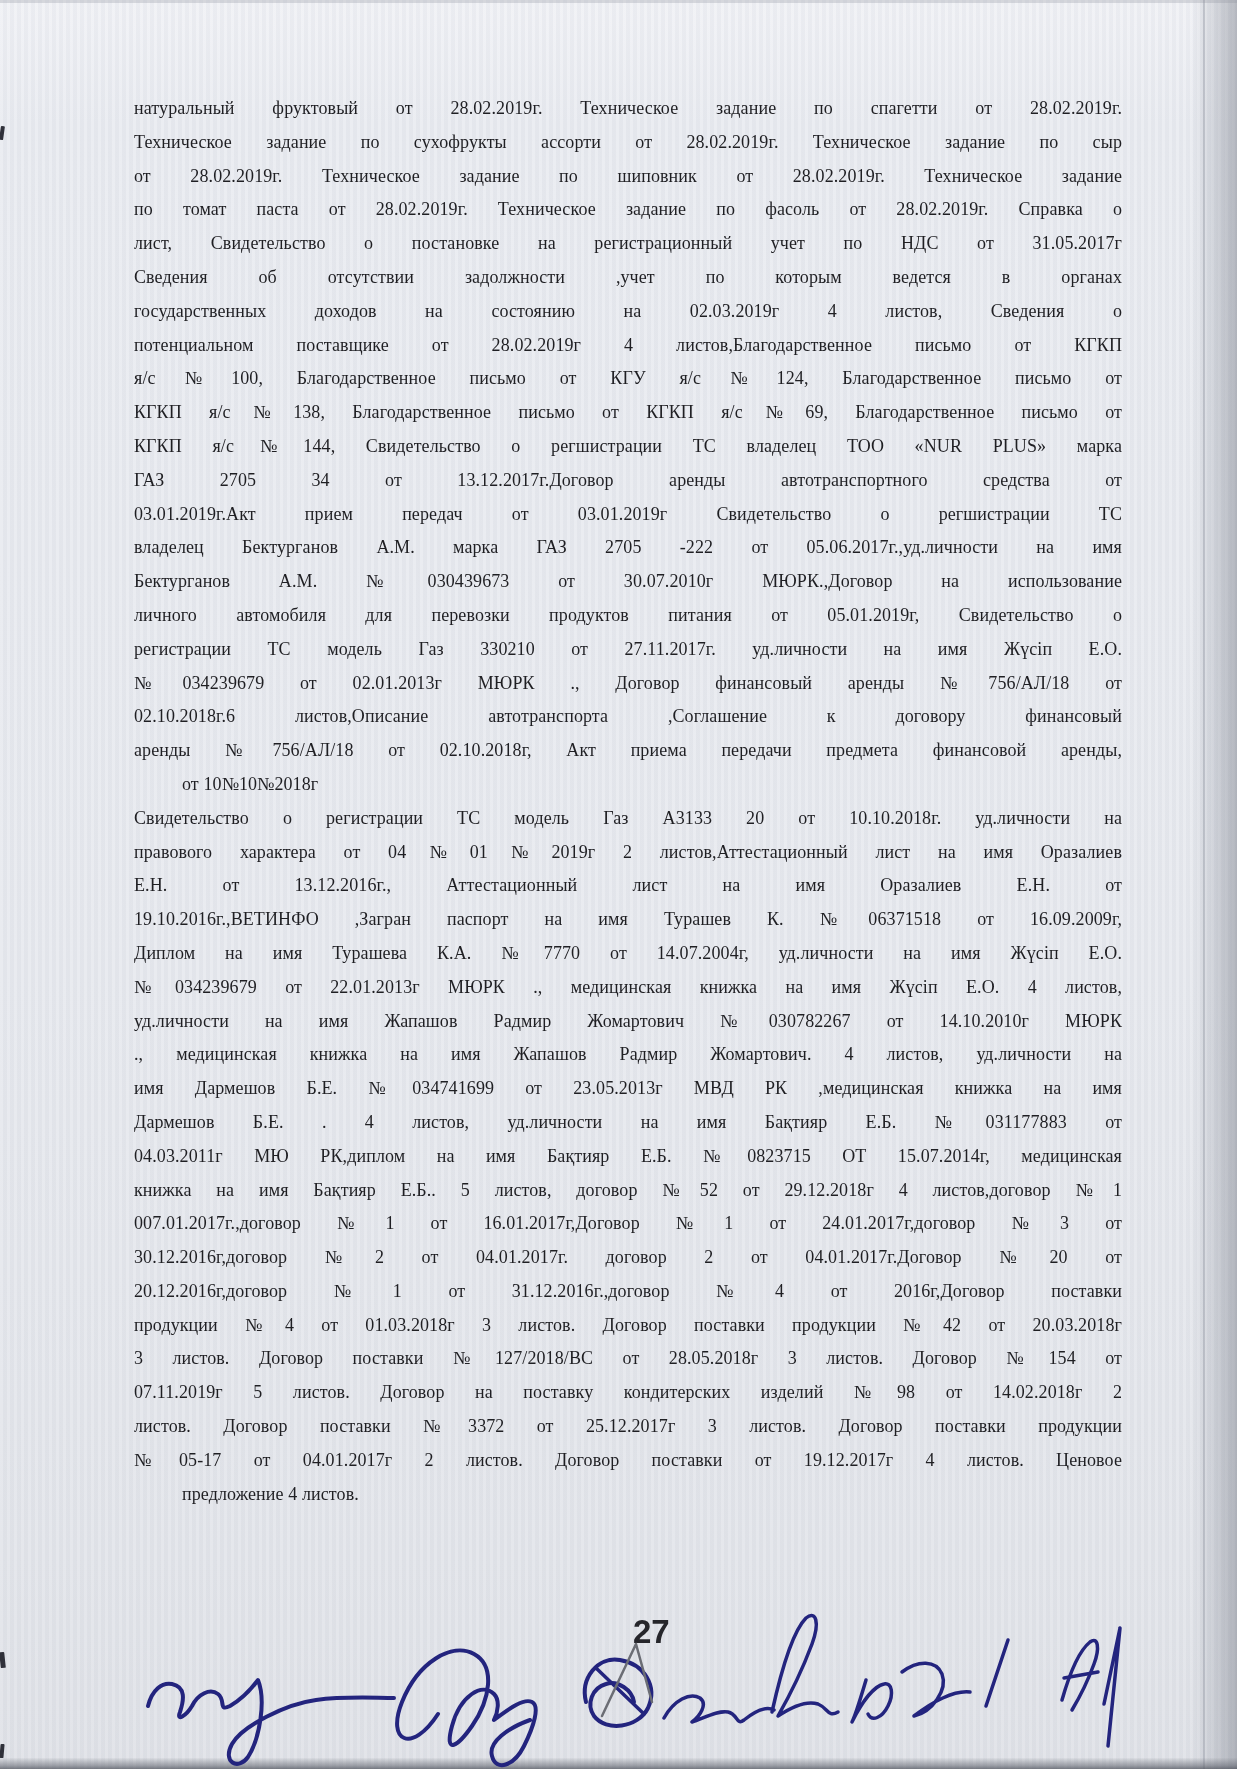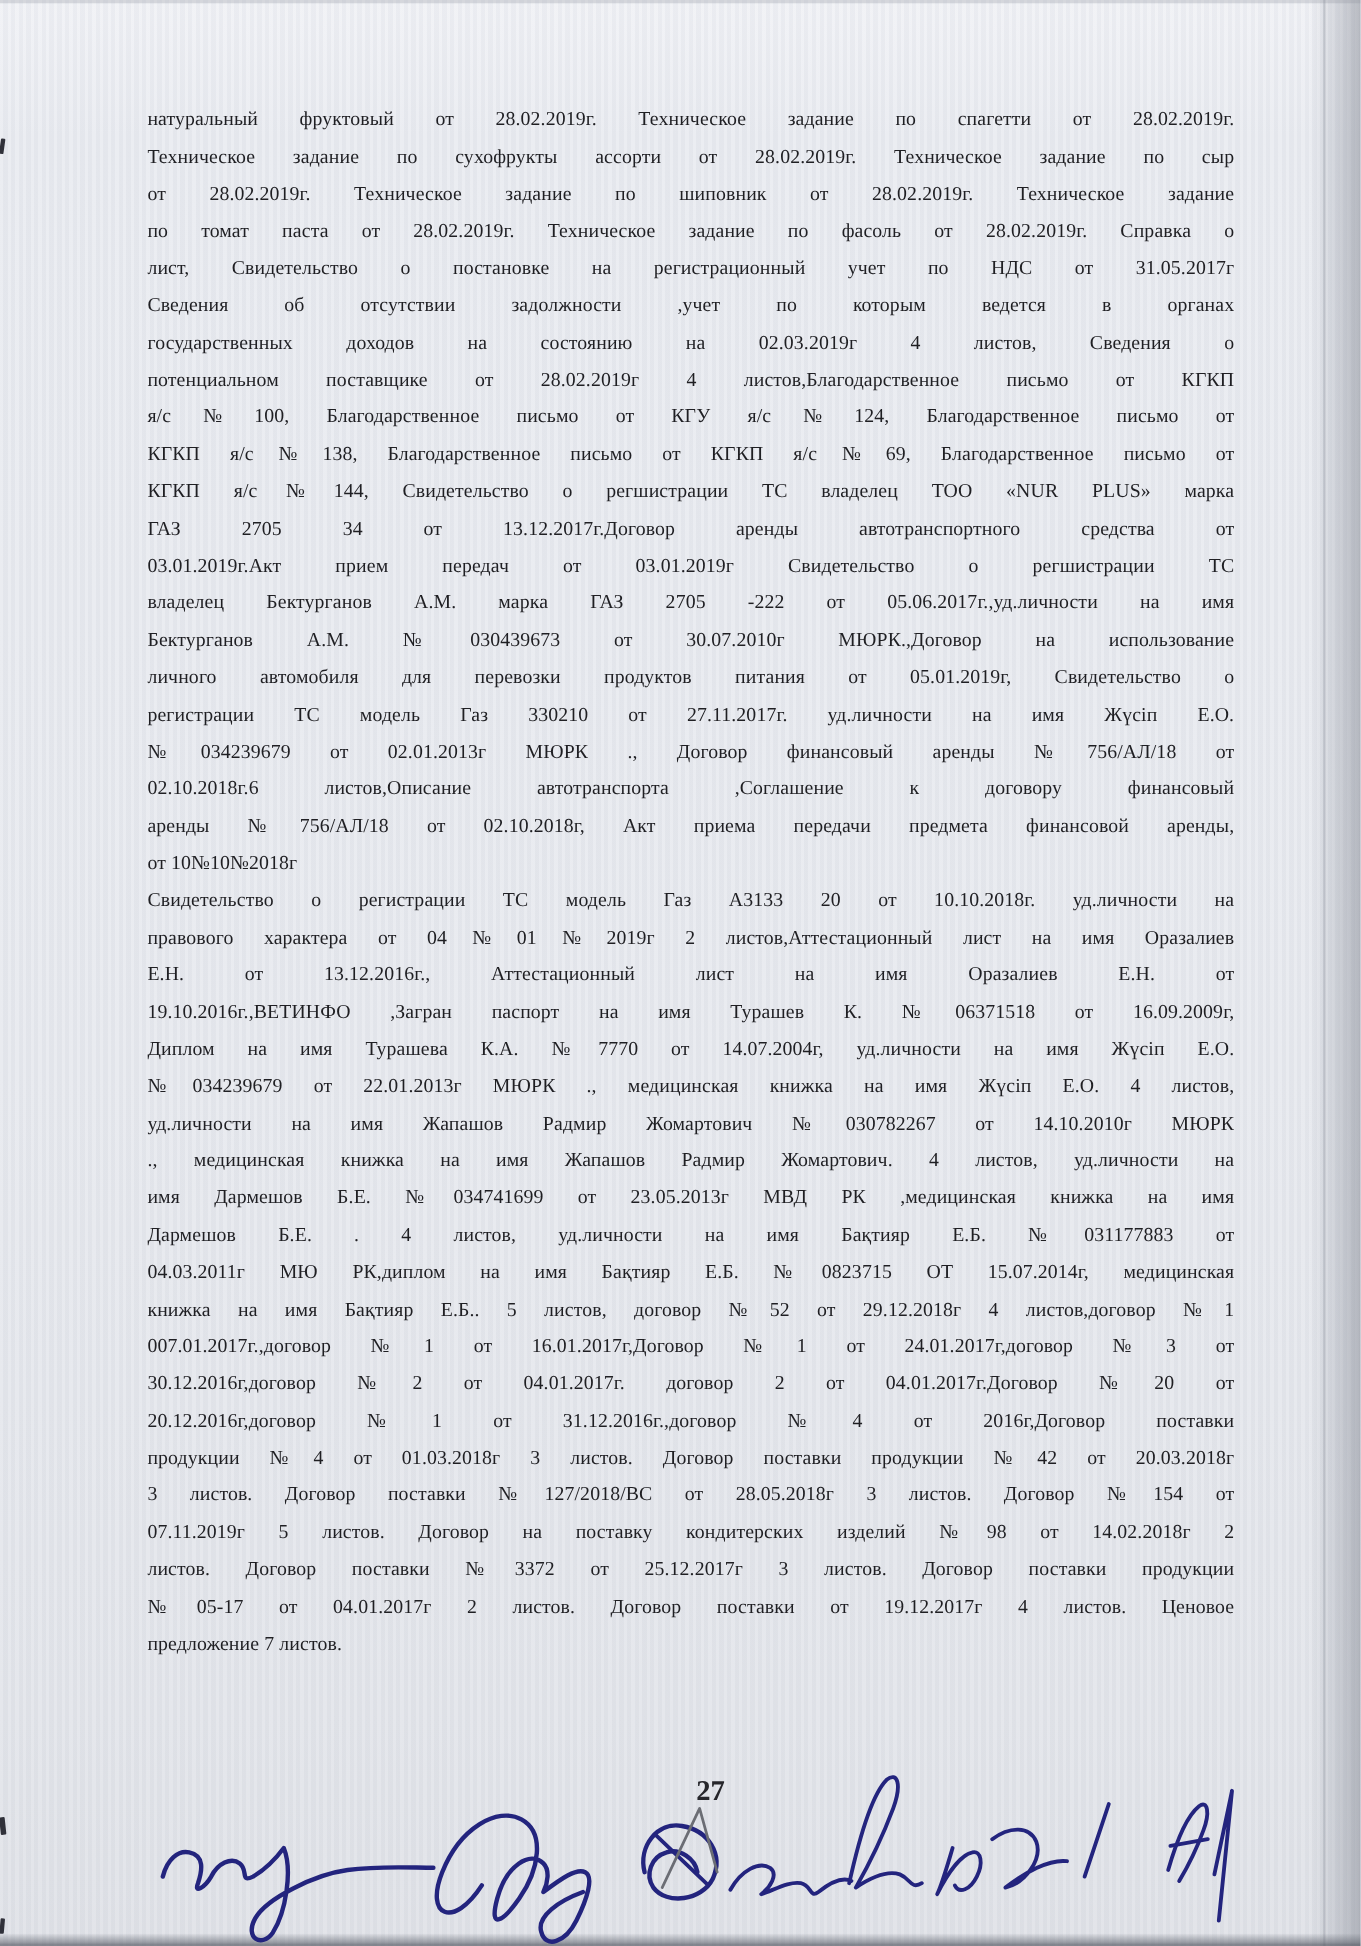--- a/index.html
+++ b/index.html
@@ -37,26 +37,26 @@
   .nick3{left:0;top:1744px;width:4px;height:14px;transform:rotate(5deg);}
 
   
   .doc{
     position:absolute;left:134px;top:92px;width:988px;
     font-size:18px;line-height:33.8px;color:#1f1f23;
     letter-spacing:0.1px;
   }
   .doc-line{white-space:normal;}
   .doc-line.j{text-align:justify;text-align-last:justify;-moz-text-align-last:justify;}
-  .doc-line.p{text-align:left;}
+  .doc-line.p{text-align:left;margin-left:48px;}
 
   .page-number{
     position:absolute;left:633px;top:1613px;
-    font-size:26px;font-weight:600;color:#26262b;
-    font-family:Liberation Serif, serif;
+    font-size:33px;font-weight:600;color:#26262b;
+    font-family:Liberation Sans, sans-serif;
   }
   .sig-layer{position:absolute;left:0;top:0;width:1237px;height:1769px;}
 </style>
 </head>
 <body style="color: rgb(31, 31, 35);">
 
 <div class="paper"></div>
 <div class="right-shade"></div>
 <div class="right-seam"></div>
 <div class="top-shade"></div>
@@ -100,21 +100,21 @@
     <div class="doc-line j">04.03.2011г МЮ РК,диплом на имя Бақтияр Е.Б. №0823715 ОТ 15.07.2014г, медицинская</div>
     <div class="doc-line j">книжка на имя Бақтияр Е.Б.. 5 листов, договор №52 от 29.12.2018г 4 листов,договор №1</div>
     <div class="doc-line j">007.01.2017г.,договор №1 от 16.01.2017г,Договор №1 от 24.01.2017г,договор №3 от</div>
     <div class="doc-line j">30.12.2016г,договор №2 от 04.01.2017г. договор 2 от 04.01.2017г.Договор №20 от</div>
     <div class="doc-line j">20.12.2016г,договор №1 от 31.12.2016г.,договор №4 от 2016г,Договор поставки</div>
     <div class="doc-line j">продукции №4 от 01.03.2018г 3 листов. Договор поставки продукции №42 от 20.03.2018г</div>
     <div class="doc-line j">3 листов. Договор поставки  №127/2018/ВС от 28.05.2018г 3 листов. Договор №154  от</div>
     <div class="doc-line j">07.11.2019г 5 листов. Договор на  поставку кондитерских изделий №98  от 14.02.2018г 2</div>
     <div class="doc-line j">листов. Договор поставки  №3372 от 25.12.2017г 3 листов. Договор поставки продукции</div>
     <div class="doc-line j">№05-17 от 04.01.2017г 2 листов. Договор поставки  от 19.12.2017г 4 листов. Ценовое</div>
-    <div class="doc-line p">предложение 7 листов.</div>
+    <div class="doc-line p">предложение 4 листов.</div>
   </div>
 
 <div class="page-number">27</div>
 
 <svg class="sig-layer" viewBox="0 0 1237 1769" fill="none" stroke-linecap="round" stroke-linejoin="round">
 
   <g>
     <path stroke-width="4" d="M148,1706 C152,1690 162,1682 172,1684 C186,1687 184,1700 180,1712 C176,1722 186,1716 192,1706 C198,1694 210,1688 218,1694 C226,1700 218,1712 230,1706 C244,1698 252,1688 258,1680 C266,1700 260,1738 248,1757 C238,1771 222,1762 232,1744 C242,1726 286,1704 316,1700 C346,1696 374,1698 394,1698" stroke="#23247e"></path>
     <path stroke-width="4" d="M438,1714 C412,1754 386,1742 402,1702 C418,1662 452,1642 474,1654 C496,1666 490,1700 472,1726 C458,1746 444,1756 452,1726 C460,1696 482,1682 494,1694 C500,1700 498,1712 494,1720 C510,1708 524,1698 532,1702 C540,1706 534,1726 524,1746 C514,1766 496,1772 492,1756 C488,1742 508,1728 530,1720" stroke="#23247e"></path>
     <path stroke-width="4" d="M586,1702 C580,1678 598,1656 620,1660 C644,1664 658,1686 648,1708 C638,1728 606,1732 594,1716 C586,1704 592,1688 606,1684 C618,1680 632,1690 634,1702" stroke="#23247e"></path>

